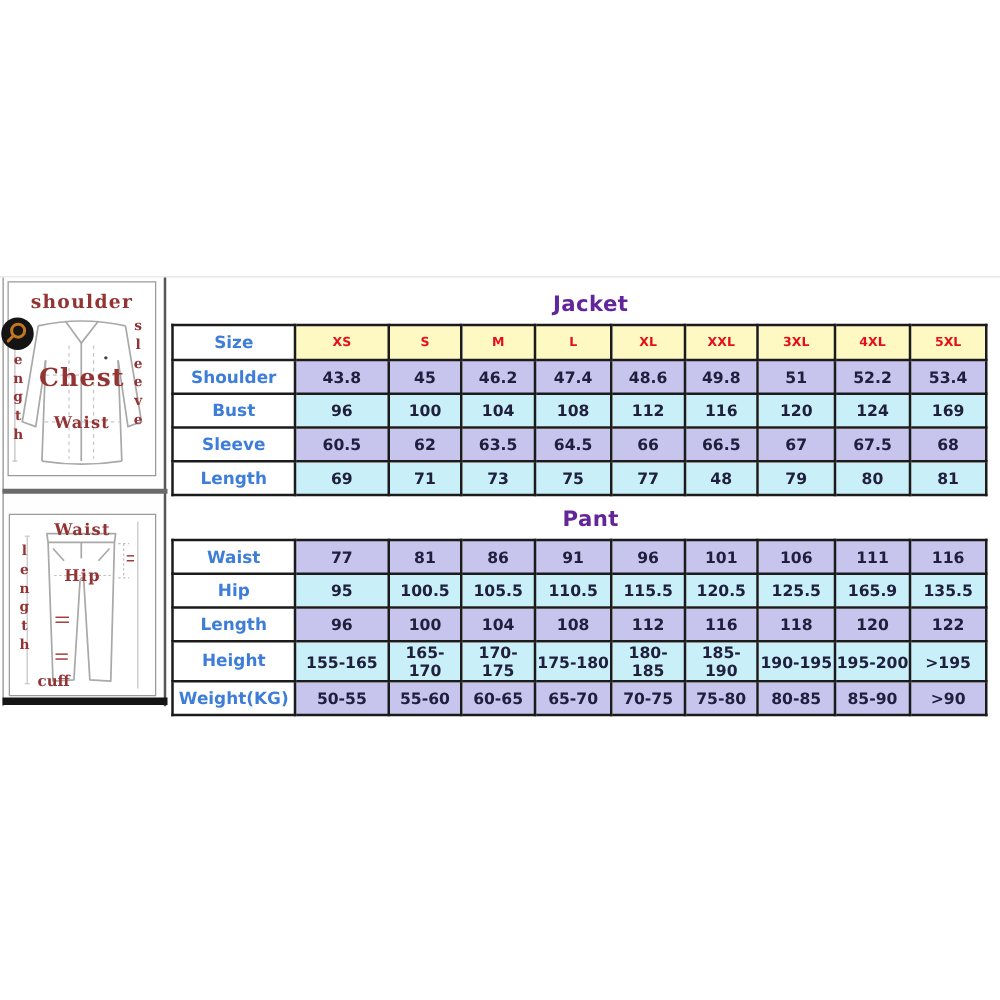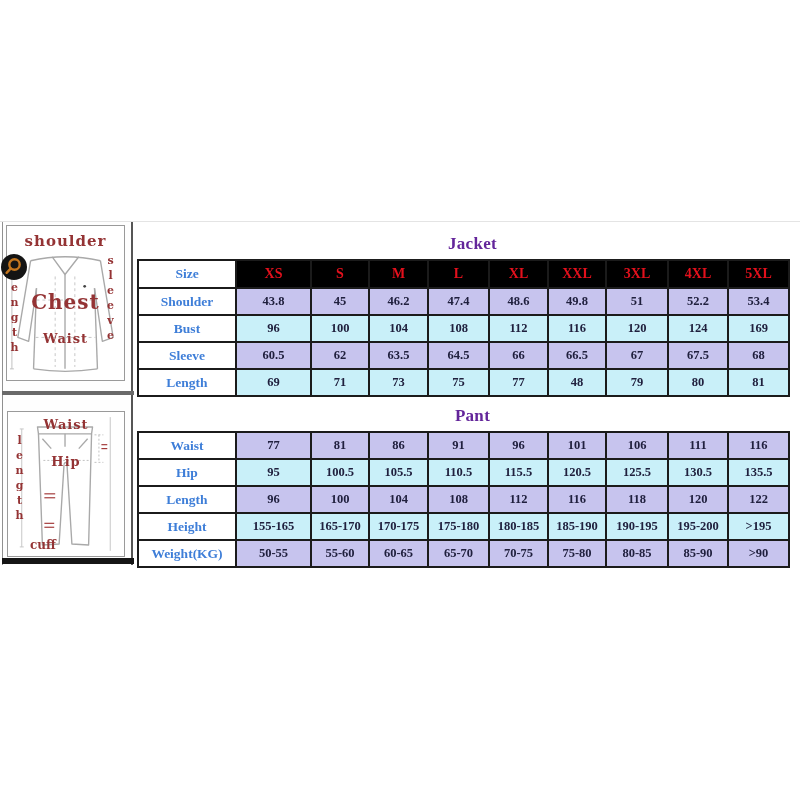--- a/index.html
+++ b/index.html
@@ -22,31 +22,31 @@
   .sketch{position:absolute;left:0;top:0;width:100%;height:100%;}
   .dlabel{position:absolute;color:var(--dred);font-family:"DejaVu Serif","Liberation Serif",serif;
           font-weight:bold;line-height:1;white-space:nowrap;}
   .hcenter{left:0;width:100%;text-align:center;}
   .vtext{writing-mode:vertical-rl;text-orientation:upright;letter-spacing:2px;}
 
   .zoomicon{position:absolute;left:1px;top:254px;width:26px;height:26px;border-radius:50%;
             background:#141414;}
 
   
-  .tablewrap{position:absolute;left:137px;top:222px;width:651px;font-family:Liberation Serif, serif;}
+  .tablewrap{position:absolute;left:137px;top:222px;width:651px;}
   .ttitle{display:flex;align-items:flex-end;justify-content:center;box-sizing:border-box;
           font-size:17px;font-weight:bold;color:var(--title);padding-bottom:5px;padding-left:20px;
           letter-spacing:.3px;}
   .t1{height:37px;} .t2{height:34px;text-align:right;}
   table{border-collapse:collapse;table-layout:fixed;width:651px;}
   td{border:2px solid var(--grid);text-align:center;vertical-align:middle;padding:0;overflow:hidden;}
   tr{height:27px;}
   tr.hdr{height:28px;}
   .lbl{color:var(--lbl);font-weight:bold;font-size:13.5px;background:#ffffff;text-align:center;}
-  .szhead{color:var(--szred);font-weight:bold;font-size:14px;background:#000000;}
+  .szhead{color:var(--szred);font-weight:bold;font-size:10px;background:#fef9c3;}
   .val{font-size:12.5px;font-weight:bold;color:var(--val);}
   .lavender{background:var(--lav);}
   .cyan{background:var(--cyn);}
 </style>
 </head>
 <body>
 
 <div class="topline"></div>
 
 <div class="leftcol">
@@ -244,21 +244,21 @@
         </tr>
         <tr>
           <td class="lbl">Hip</td>
           <td class="val cyan">95</td>
           <td class="val cyan">100.5</td>
           <td class="val cyan">105.5</td>
           <td class="val cyan">110.5</td>
           <td class="val cyan">115.5</td>
           <td class="val cyan">120.5</td>
           <td class="val cyan">125.5</td>
-          <td class="val cyan">130.5</td>
+          <td class="val cyan">165.9</td>
           <td class="val cyan">135.5</td>
         </tr>
         <tr>
           <td class="lbl">Length</td>
           <td class="val lavender">96</td>
           <td class="val lavender">100</td>
           <td class="val lavender">104</td>
           <td class="val lavender">108</td>
           <td class="val lavender">112</td>
           <td class="val lavender">116</td>

